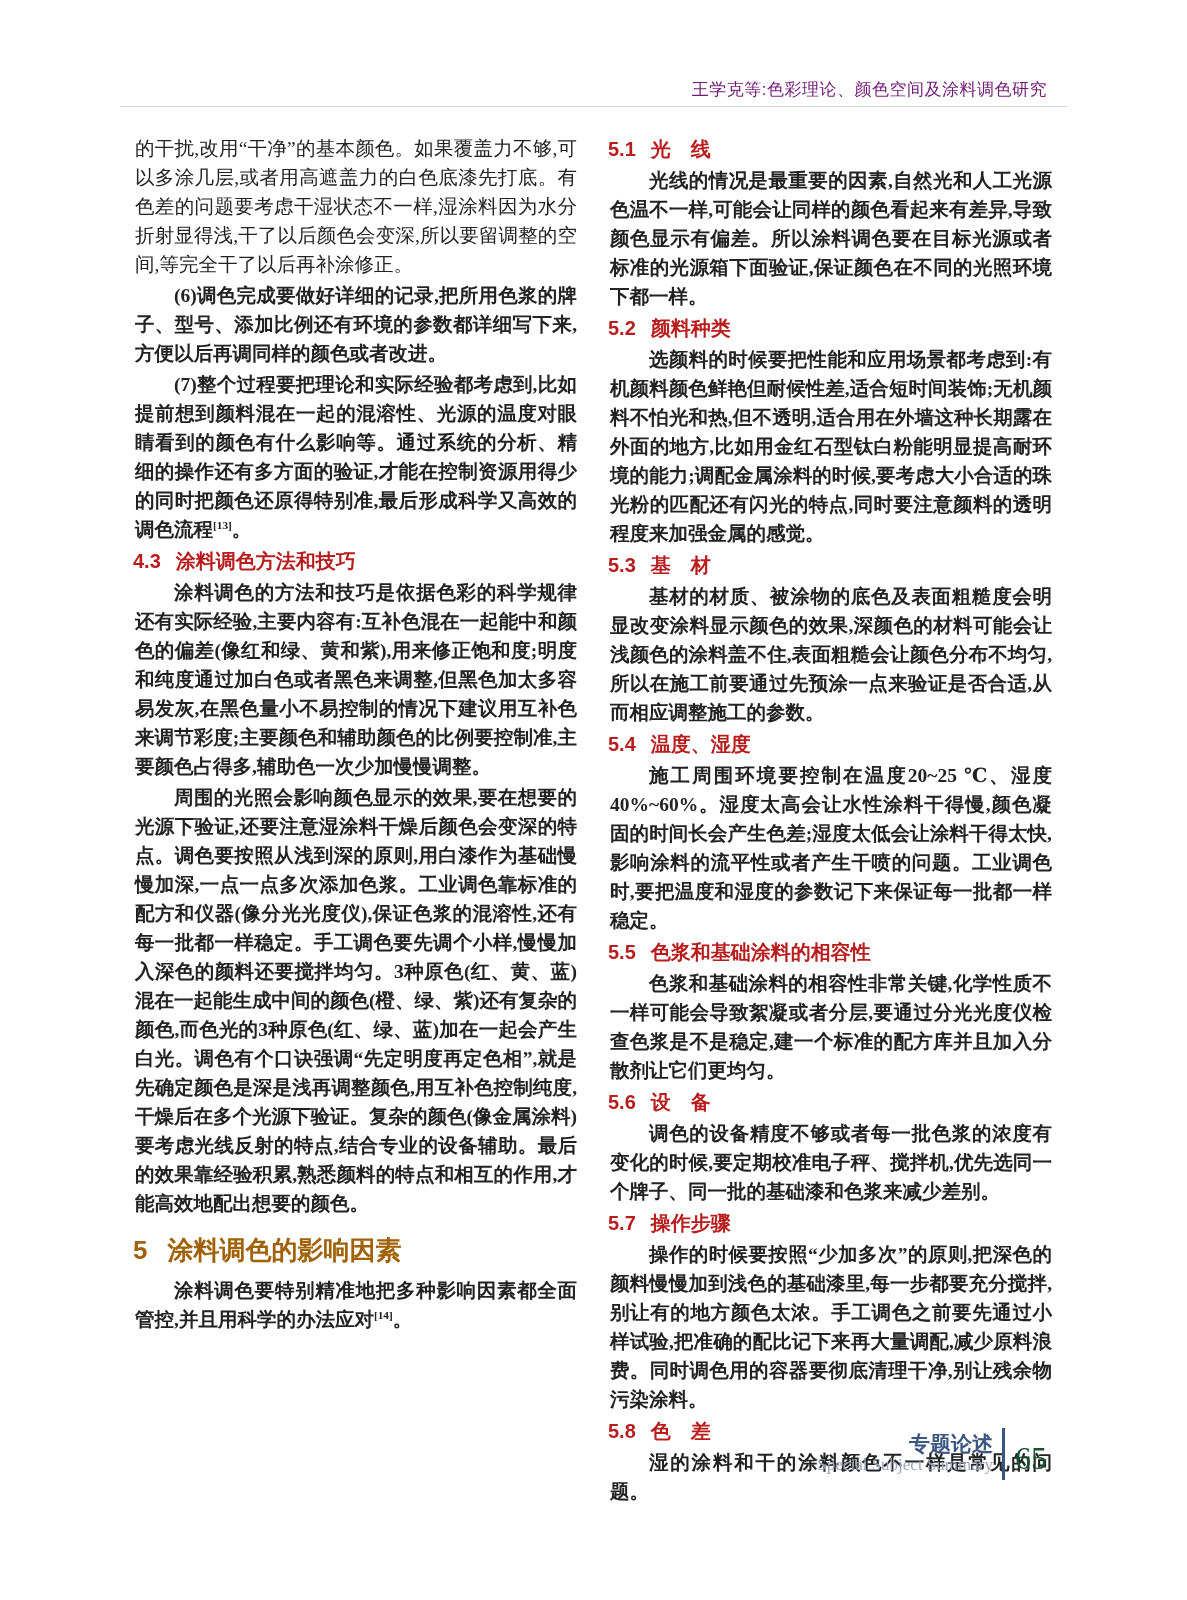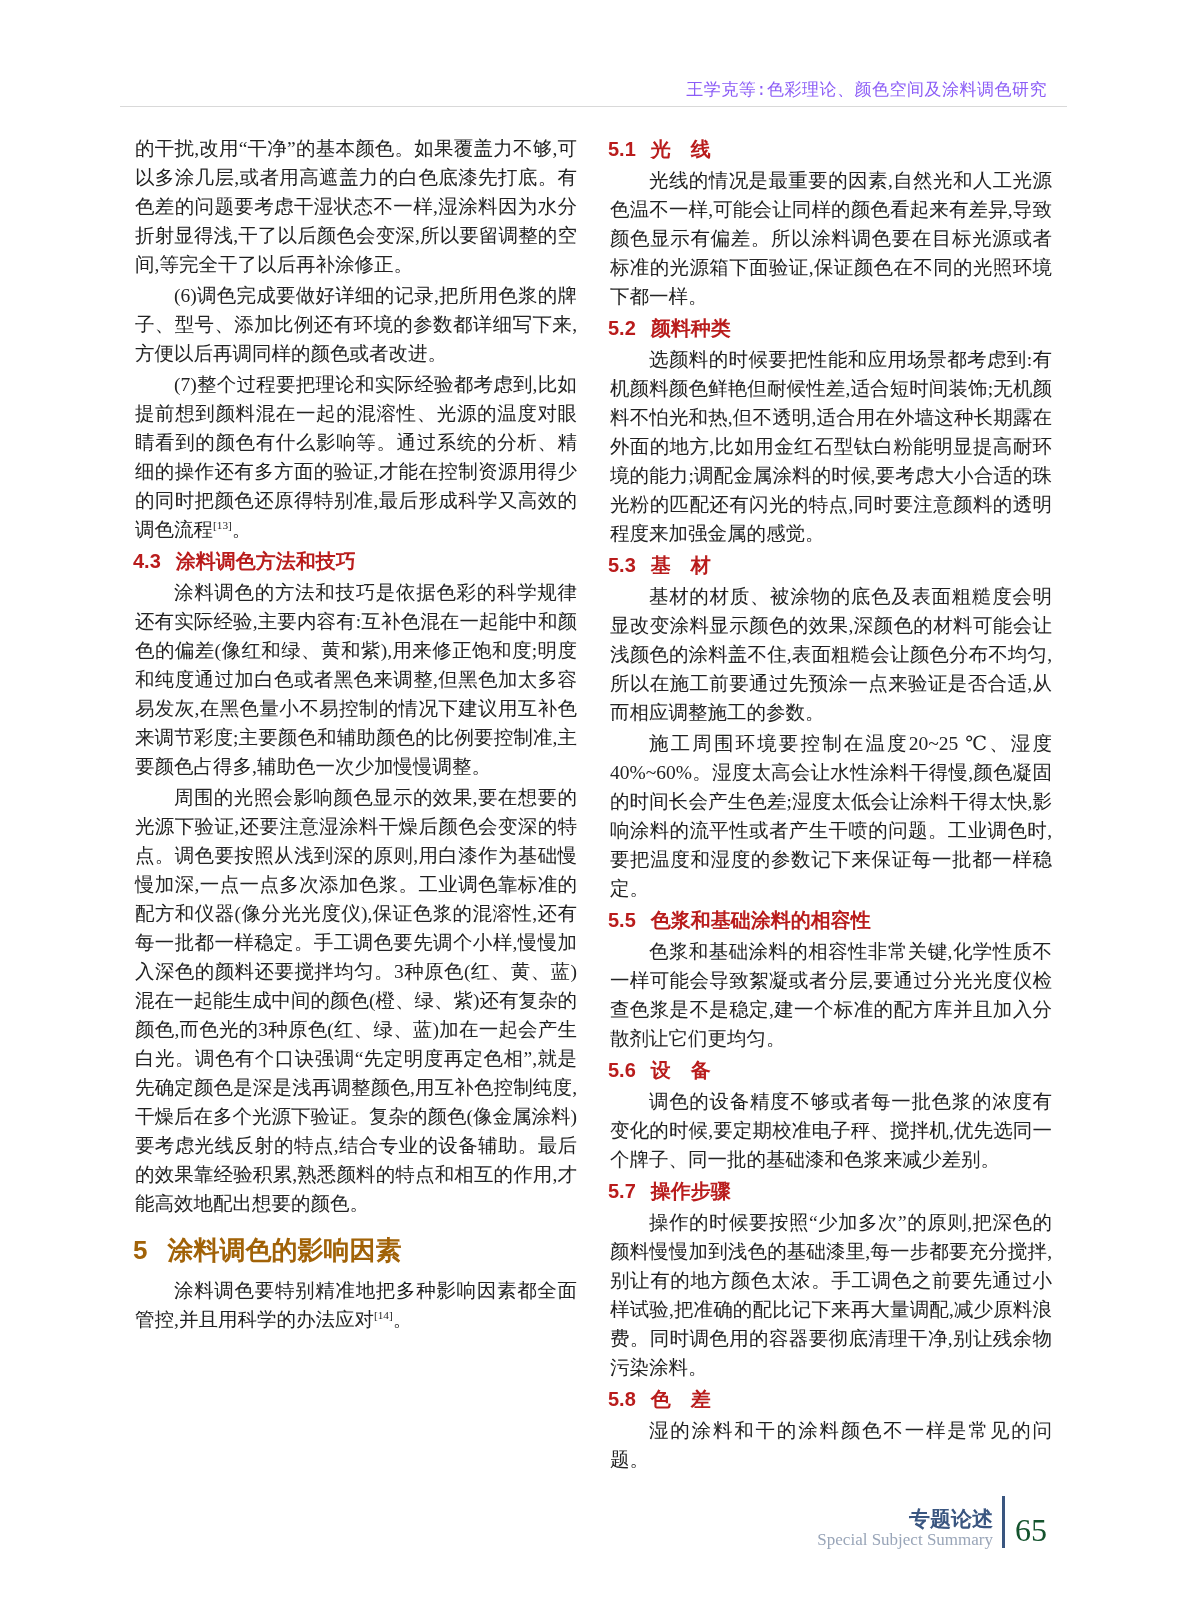--- a/index.html
+++ b/index.html
@@ -6,54 +6,54 @@
   .page{
     position:relative;
     width:1187px;height:1600px;
     background:#ffffff;
     overflow:hidden;
     font-family:"Liberation Serif","DejaVu Serif",serif;
     color:#222222;
   }
   .running-head{
     position:absolute;top:78px;right:140px;
-    font-size:17px;color:#8b5cf6;letter-spacing:.5px;
-    font-family:Liberation Mono, monospace;
+    font-size:17px;color:#701a75;letter-spacing:.5px;
+    font-family:Liberation Sans, sans-serif;
   }
   .head-rule{
     position:absolute;top:106px;left:120px;width:947px;height:1px;
     background:#d9d9d9;
   }
   .col{
     position:absolute;top:132px;width:446px;
     font-size:19.5px;line-height:29px;
     text-align:justify;
   }
   .col-left{left:133px;}
   .col-right{left:608px;}
   .col p{margin:2px;padding:0;}
-  .col p.indent{text-indent:2em;}
+  .col p.indent{text-indent:2em;font-weight:bold;}
   .col sup{font-size:0.58em;line-height:0;}
   .h3{
     color:#b91c1c;
     font-family:"Liberation Sans","DejaVu Sans",sans-serif;
     font-weight:bold;font-size:20px;line-height:29px;
     margin:3px 0 2px 0;
   }
   .h3 .num{display:inline-block;margin-right:15px;}
   .h2{
     color:#a16207;
     font-family:"Liberation Sans","DejaVu Sans",sans-serif;
     font-weight:bold;font-size:26px;line-height:38px;
     margin:13px 0 7px 0;
   }
   .h2 .num{display:inline-block;margin-right:20px;}
   .footer{
-    position:absolute;top:1496px;right:140px;
-    display:flex;align-items:flex-end;
+    position:absolute;top:1428px;right:140px;
+    display:flex;align-items:flex-start;
   }
   .footer-text{text-align:right;margin-right:9px;padding-top:4px;}
   .footer-cn{
     font-family:"Liberation Sans","DejaVu Sans",sans-serif;
     font-weight:bold;font-size:21px;line-height:24px;color:#3a5680;
   }
   .footer-en{
     font-family:"Liberation Serif","DejaVu Serif",serif;
     font-size:17px;line-height:17px;color:#99a5b8;
   }
@@ -80,20 +80,21 @@
       <div class="h2"><span class="num">5</span><span>涂料调色的影响因素</span></div>
       <p class="indent"><span>涂料调色要特别精准地把多种影响因素都全面管控,并且用科学的办法应对</span><sup>[14]</sup><span>。</span></p>
     </div>
   <div class="col col-right" id="col-right">
       <div class="h3"><span class="num">5.1</span><span>光　线</span></div>
       <p class="indent"><span>光线的情况是最重要的因素,自然光和人工光源色温不一样,可能会让同样的颜色看起来有差异,导致颜色显示有偏差。所以涂料调色要在目标光源或者标准的光源箱下面验证,保证颜色在不同的光照环境下都一样。</span></p>
       <div class="h3"><span class="num">5.2</span><span>颜料种类</span></div>
       <p class="indent"><span>选颜料的时候要把性能和应用场景都考虑到:有机颜料颜色鲜艳但耐候性差,适合短时间装饰;无机颜料不怕光和热,但不透明,适合用在外墙这种长期露在外面的地方,比如用金红石型钛白粉能明显提高耐环境的能力;调配金属涂料的时候,要考虑大小合适的珠光粉的匹配还有闪光的特点,同时要注意颜料的透明程度来加强金属的感觉。</span></p>
       <div class="h3"><span class="num">5.3</span><span>基　材</span></div>
       <p class="indent"><span>基材的材质、被涂物的底色及表面粗糙度会明显改变涂料显示颜色的效果,深颜色的材料可能会让浅颜色的涂料盖不住,表面粗糙会让颜色分布不均匀,所以在施工前要通过先预涂一点来验证是否合适,从而相应调整施工的参数。</span></p>
+      <div class="h3"><span class="num">5.4</span><span>温度、湿度</span></div>
       <p class="indent"><span>施工周围环境要控制在温度20~25 ℃、湿度40%~60%。湿度太高会让水性涂料干得慢,颜色凝固的时间长会产生色差;湿度太低会让涂料干得太快,影响涂料的流平性或者产生干喷的问题。工业调色时,要把温度和湿度的参数记下来保证每一批都一样稳定。</span></p>
       <div class="h3"><span class="num">5.5</span><span>色浆和基础涂料的相容性</span></div>
       <p class="indent"><span>色浆和基础涂料的相容性非常关键,化学性质不一样可能会导致絮凝或者分层,要通过分光光度仪检查色浆是不是稳定,建一个标准的配方库并且加入分散剂让它们更均匀。</span></p>
       <div class="h3"><span class="num">5.6</span><span>设　备</span></div>
       <p class="indent"><span>调色的设备精度不够或者每一批色浆的浓度有变化的时候,要定期校准电子秤、搅拌机,优先选同一个牌子、同一批的基础漆和色浆来减少差别。</span></p>
       <div class="h3"><span class="num">5.7</span><span>操作步骤</span></div>
       <p class="indent"><span>操作的时候要按照“少加多次”的原则,把深色的颜料慢慢加到浅色的基础漆里,每一步都要充分搅拌,别让有的地方颜色太浓。手工调色之前要先通过小样试验,把准确的配比记下来再大量调配,减少原料浪费。同时调色用的容器要彻底清理干净,别让残余物污染涂料。</span></p>
       <div class="h3"><span class="num">5.8</span><span>色　差</span></div>
       <p class="indent"><span>湿的涂料和干的涂料颜色不一样是常见的问题。</span></p>
     </div>

